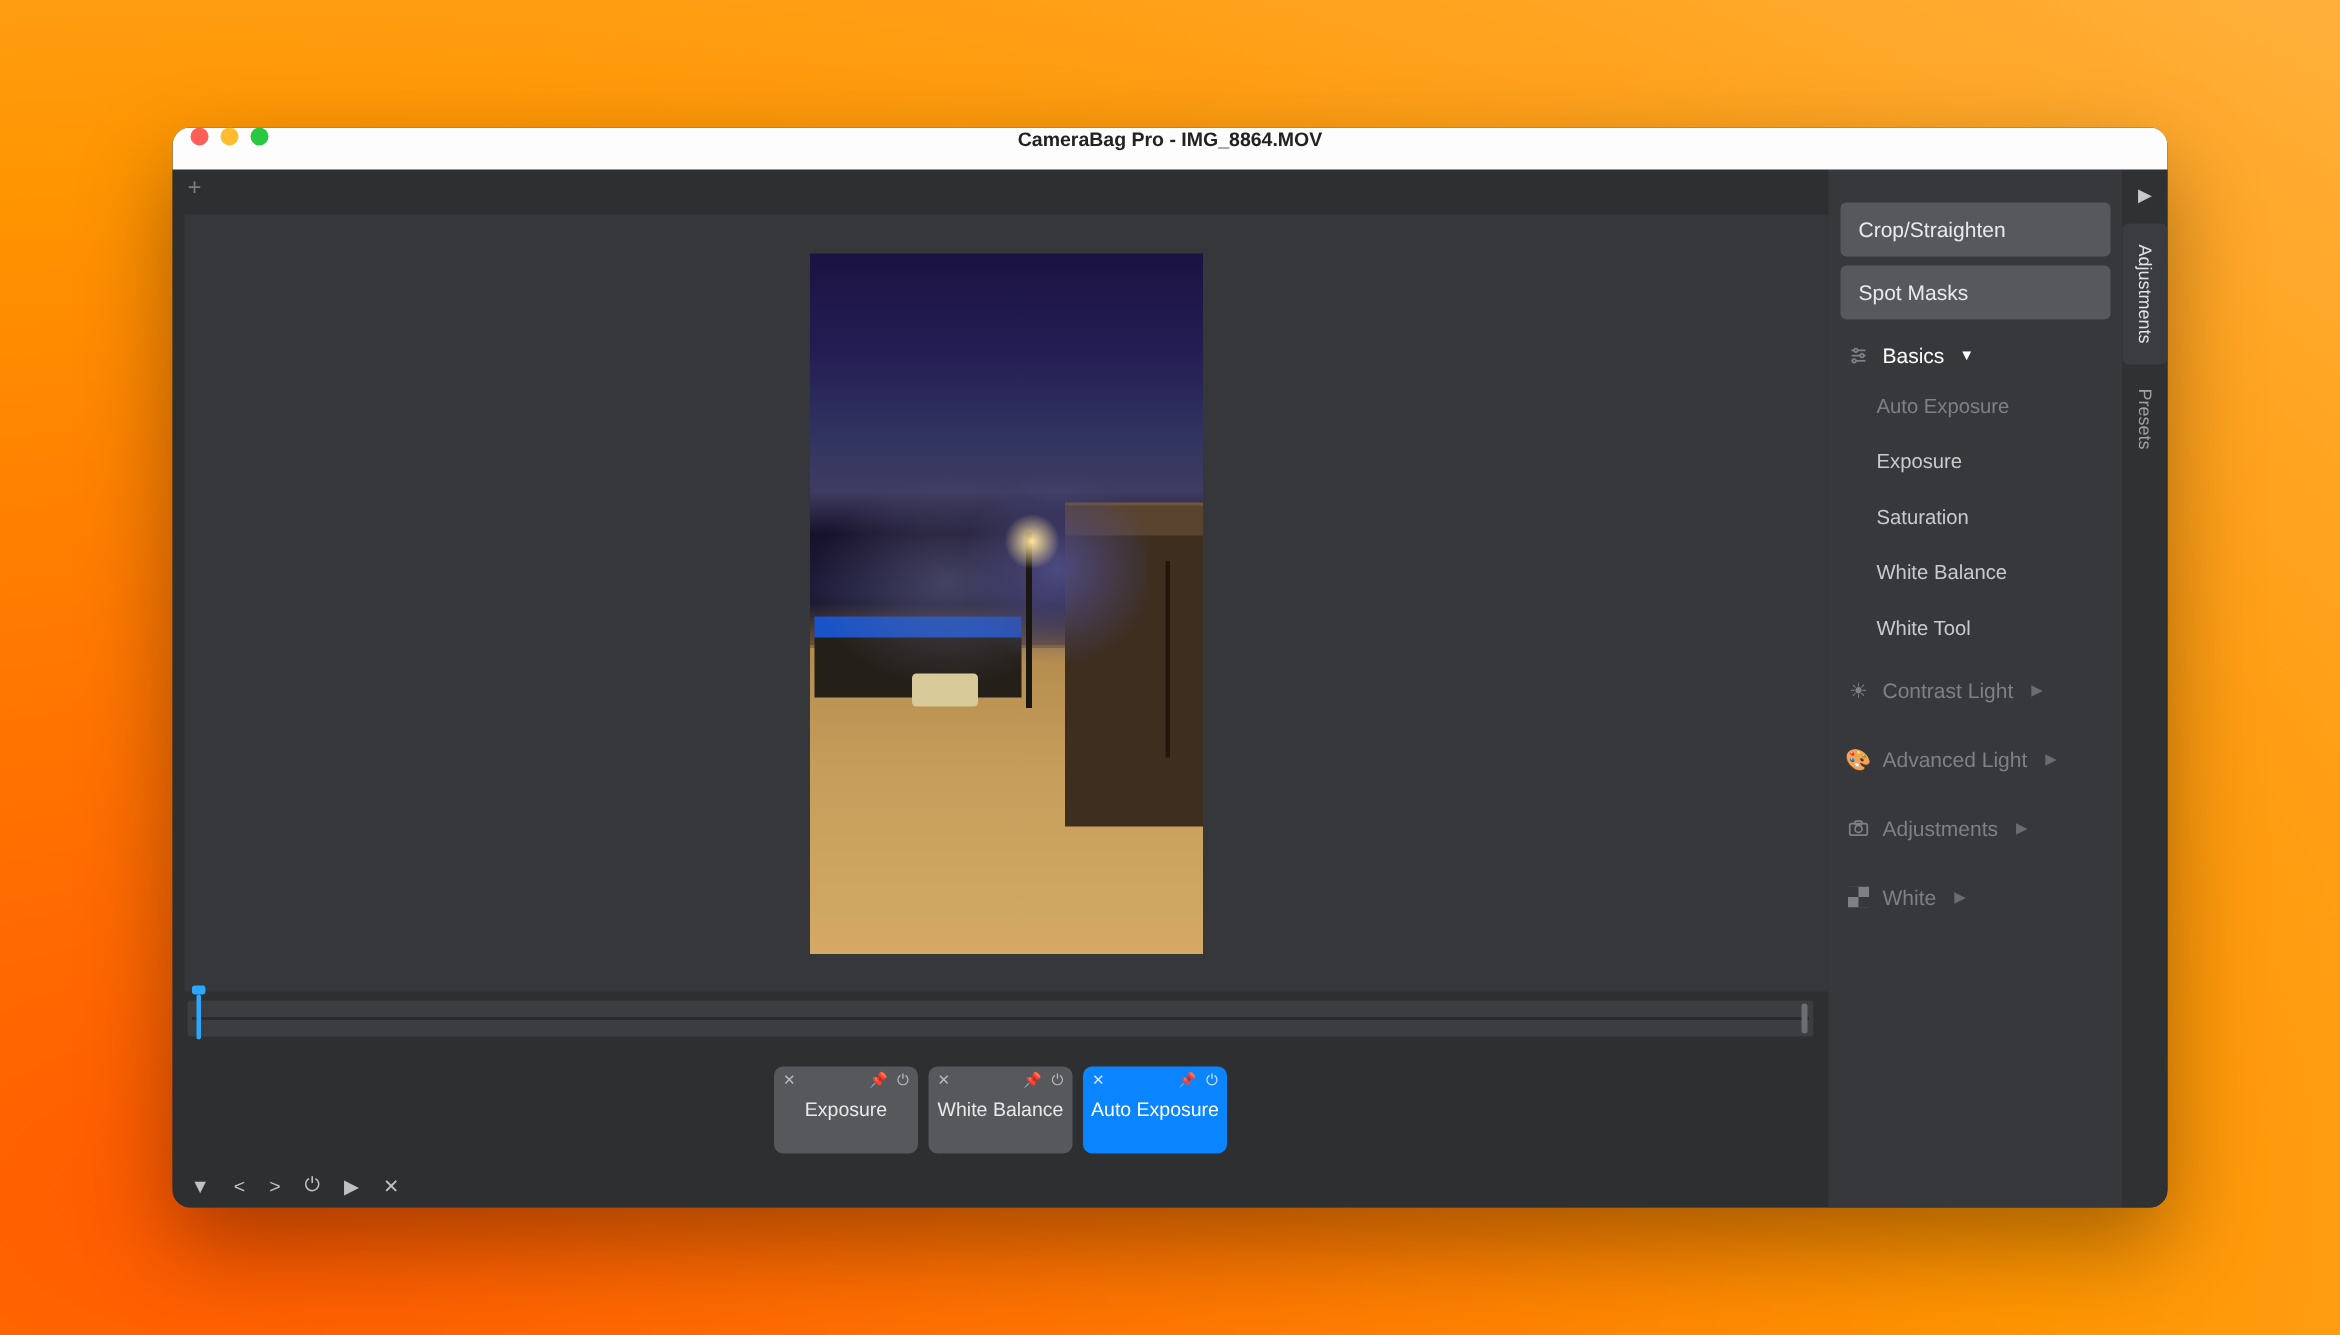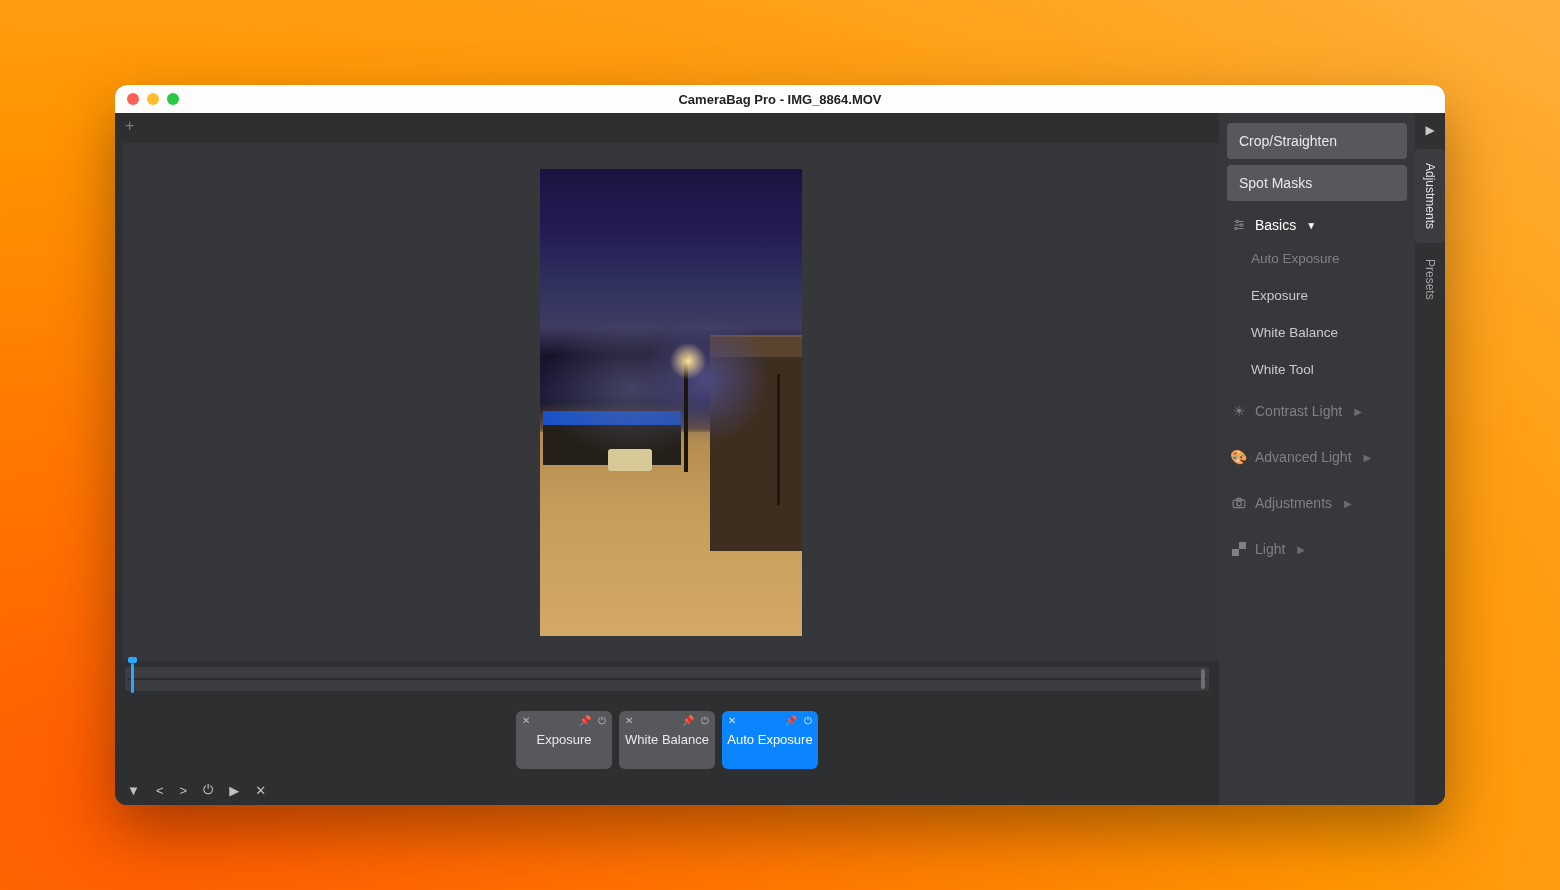--- a/index.html
+++ b/index.html
@@ -11,21 +11,21 @@
   }
   .window {
     width: 1330px; height: 720px;
     border-radius: 12px;
     overflow:hidden;
     box-shadow: 0 25px 60px rgba(0,0,0,.35);
     display:flex; flex-direction:column;
     background:#2e2f31;
   }
   .titlebar {
-    height: 28px; background:#fdfdfd; display:flex; align-items:center; position:relative;
+    height: 28px; background:#fdfdfd; display:flex; position:relative;
   }
   .traffic { display:flex; gap:8px; margin-left:12px; }
   .dot { width:12px; height:12px; border-radius:50%; }
   .dot.red{background:#ff5f57;} .dot.yellow{background:#febc2e;} .dot.green{background:#28c840;}
   .title { position:absolute; left:0; right:0; text-align:center; font-weight:600; font-size:13px; color:#222; pointer-events:none;}
   .app-body { flex:1; display:flex; background:#2e2f31; min-height:0; }
   .main-col { flex:1; display:flex; flex-direction:column; min-width:0;}
   .tabstrip { height:26px; display:flex; align-items:center; padding-left:10px;}
   .plus { color:#7a7c80; font-size:16px; line-height:1; cursor:pointer;}
   .canvas-area {
@@ -74,21 +74,21 @@
   .chip .ic { position:absolute; top:4px; font-size:10px; color:#b9bbbe; }
   .chip.active .ic{ color:#e5f1ff; opacity:.9;}
   .chip .ic.close{ left:6px; }
   .chip .ic.pin{ right:20px; }
   .chip .ic.power{ right:6px; }
 
   .bottom-controls { height: 30px; display:flex; align-items:center; gap:16px; padding-left:12px; color:#bfc1c4; }
   .bottom-controls span{ font-size:13px; cursor:pointer; }
 
   .right-panel {
-    width: 196px; background:#36383b; padding:10px 8px; overflow-y:auto;
+    width: 196px; background:#36383b; padding:22px 8px; overflow-y:auto;
     display:flex; flex-direction:column; gap:6px;
   }
   .tool-btn {
     background:#56585c; color:#e8e9ea; border-radius:4px;
     padding:10px 12px; font-size:14px; text-align:left; cursor:pointer;
   }
   .section-header{
     display:flex; align-items:center; gap:8px; padding:10px 4px 4px 4px;
     color:#ffffff; font-size:14px;
   }
@@ -201,20 +201,21 @@
               <circle cx="9" cy="6" r="2" fill="#36383b"></circle>
               <circle cx="16" cy="12" r="2" fill="#36383b"></circle>
               <circle cx="7" cy="18" r="2" fill="#36383b"></circle>
             </svg>
         </span>
         <span>Basics</span>
         <span class="chev">▼</span>
       </div>
       <div class="subitem muted">Auto Exposure</div>
       <div class="subitem">Exposure</div>
+      <div class="subitem">Saturation</div>
       <div class="subitem">White Balance</div>
       <div class="subitem">White Tool</div>
 
       <div class="collapsed-section">
         <span class="sicon">☀</span>
         <span>Contrast Light</span>
         <span class="tri">▶</span>
       </div>
       <div class="collapsed-section">
         <span class="sicon">🎨</span>
@@ -233,21 +234,21 @@
         <span class="tri">▶</span>
       </div>
       <div class="collapsed-section">
         <span class="sicon">
           <svg width="14" height="14" viewBox="0 0 8 8">
               <rect width="8" height="8" fill="#7e8084"></rect>
               <rect width="4" height="4" fill="#36383b"></rect>
               <rect x="4" y="4" width="4" height="4" fill="#36383b"></rect>
             </svg>
         </span>
-        <span>Light</span>
+        <span>White</span>
         <span class="tri">▶</span>
       </div>
     </div>
 
     <div class="side-tabs">
       <div class="side-arrow">▶</div>
       <div class="vtab active">Adjustments</div>
       <div class="vtab">Presets</div>
     </div>
   </div>

